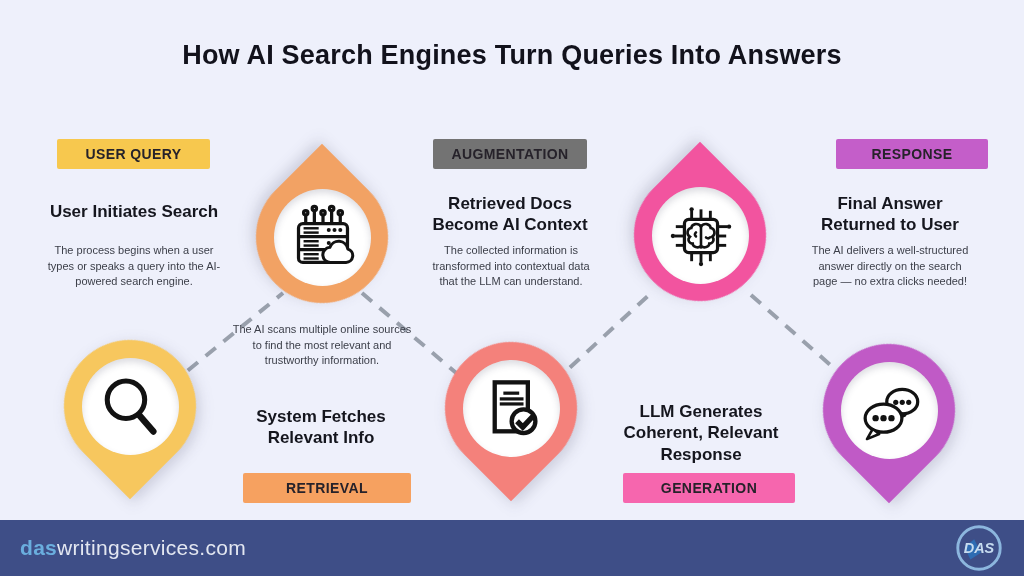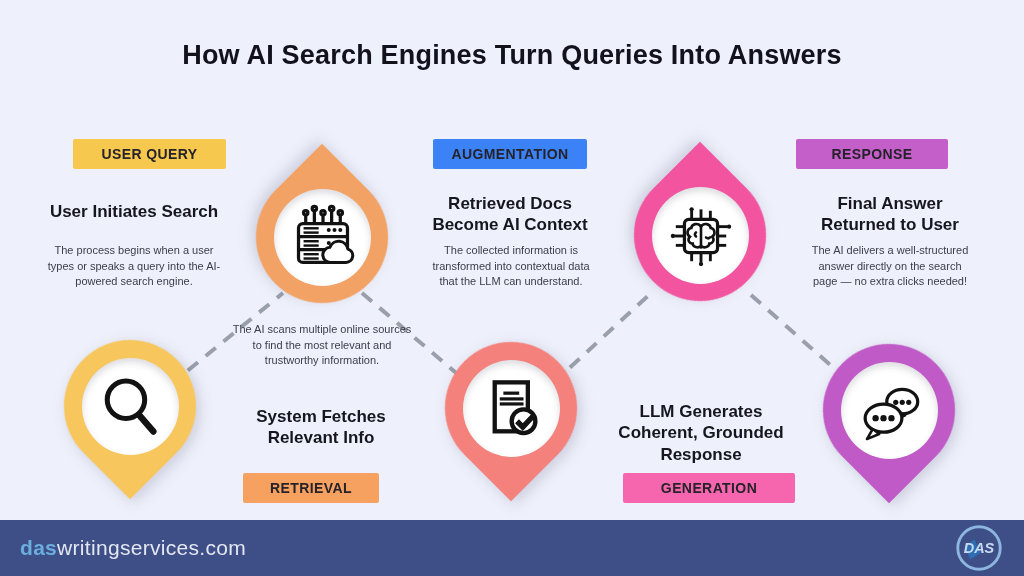--- a/index.html
+++ b/index.html
@@ -37,21 +37,21 @@
 
   <svg class="connectors" width="1024" height="576">
     <g stroke="#99a0ac" stroke-width="4" stroke-dasharray="13 10" fill="none">
       <line x1="170" y1="385" x2="283" y2="293"></line>
       <line x1="362" y1="293" x2="468" y2="383"></line>
       <line x1="553" y1="383" x2="649" y2="295"></line>
       <line x1="751" y1="295" x2="853" y2="385"></line>
     </g>
   </svg>
 
-  <div class="badge" style="left: 57px; top: 139px; width: 153px; background: rgb(247, 200, 78); margin-left: 16px;">USER QUERY</div>
+  <div class="badge" style="left: 57px; top: 139px; width: 153px; background: rgb(247, 200, 78);">USER QUERY</div>
   <div class="heading" style="left:48px;top:201px;width:172px;">User Initiates Search</div>
   <div class="body-text" style="left:45px;top:243px;width:178px;">The process begins when a user types or speaks a query into the AI-powered search engine.</div>
   <div class="pin down" style="left: 64px; top: 340px; background: rgb(247, 199, 94);"></div>
   <div class="pin-circle" style="left:82px;top:358px;">
     <svg viewBox="0 0 100 100">
       <circle cx="43" cy="40" r="26" fill="none" stroke="#121212" stroke-width="7"></circle>
       <line x1="62" y1="62" x2="81" y2="84" stroke="#121212" stroke-width="9" stroke-linecap="round"></line>
     </svg>
   </div>
 
@@ -88,23 +88,23 @@
         <circle cx="58" cy="57" r="2.8"></circle>
         <circle cx="58" cy="75" r="2.8"></circle>
           <circle cx="66" cy="75" r="2.8"></circle>
           <circle cx="74" cy="75" r="2.8"></circle>
       </g>
       <path d="M61 84 h21 a9.5 9.5 0 0 0 2.5-18.6 a13 13 0 0 0-25-2.4 a10.5 10.5 0 0 0 1.5 21 z" fill="#ffffff" stroke="#121212" stroke-width="4.2" stroke-linejoin="round"></path>
     </svg>
   </div>
   <div class="body-text" style="left:230px;top:322px;width:184px;">The AI scans multiple online sources to find the most relevant and trustworthy information.</div>
   <div class="heading" style="left:238px;top:406px;width:166px;">System Fetches Relevant Info</div>
-  <div class="badge" style="left: 243px; top: 473px; width: 136px; background: rgb(246, 161, 96);">RETRIEVAL</div>
+  <div class="badge" style="left: 243px; top: 473px; width: 168px; background: rgb(246, 161, 96);">RETRIEVAL</div>
 
-  <div class="badge" style="left: 433px; top: 139px; width: 154px; background: #3b82f6;">AUGMENTATION</div>
+  <div class="badge" style="left: 433px; top: 139px; width: 154px; background: #737373;">AUGMENTATION</div>
   <div class="heading" style="left:424px;top:193px;width:172px;">Retrieved Docs Become AI Context</div>
   <div class="body-text" style="left:426px;top:243px;width:170px;">The collected information is transformed into contextual data that the LLM can understand.</div>
   <div class="pin down" style="left: 445px; top: 342px; background: rgb(244, 129, 123);"></div>
   <div class="pin-circle" style="left:463px;top:360px;">
     <svg viewBox="0 0 100 100">
       <rect x="26" y="13" width="46" height="68" fill="none" stroke="#121212" stroke-width="6"></rect>
       <g stroke="#121212" stroke-width="4.5">
         <line x1="38" y1="28" x2="60" y2="28"></line>
         <line x1="33" y1="36" x2="66" y2="36"></line>
         <line x1="33" y1="43" x2="66" y2="43"></line>
@@ -140,24 +140,24 @@
       <rect x="27" y="27" width="46" height="46" rx="6" fill="none" stroke="#121212" stroke-width="4.5"></rect>
       <g stroke="#121212" stroke-width="3.6" fill="none" stroke-linecap="round">
         <path d="M50 36 v30"></path>
         <path d="M50 37 c-4-6 -13-4 -13.5 2 c-6 1 -7 9 -2 12 c-4 4 -1 9.5 4 9.5 c0 5 7.5 7 11.5 3.5"></path>
         <path d="M50 37 c4-6 13-4 13.5 2 c6 1 7 9 2 12 c4 4 1 9.5 -4 9.5 c0 5 -7.5 7 -11.5 3.5"></path>
         <path d="M43 45 c-2 2 -2 4 0 5.5"></path>
         <path d="M57 52 c2 1.5 4 1.5 5.5 0"></path>
       </g>
     </svg>
   </div>
-  <div class="heading" style="left:614px;top:401px;width:174px;">LLM Generates Coherent, Grounded Response</div>
+  <div class="heading" style="left:614px;top:401px;width:174px;">LLM Generates Coherent, Relevant Response</div>
   <div class="badge" style="left: 623px; top: 473px; width: 172px; background: rgb(246, 102, 174);">GENERATION</div>
 
-  <div class="badge" style="left: 796px; top: 139px; width: 152px; background: rgb(196, 94, 201);">RESPONSE</div>
+  <div class="badge" style="left: 836px; top: 139px; width: 152px; background: rgb(196, 94, 201);">RESPONSE</div>
   <div class="heading" style="left:808px;top:193px;width:164px;">Final Answer Returned to User</div>
   <div class="body-text" style="left:806px;top:243px;width:168px;">The AI delivers a well-structured answer directly on the search page — no extra clicks needed!</div>
   <div class="pin down" style="left: 823px; top: 344px; background: rgb(192, 90, 198);"></div>
   <div class="pin-circle" style="left:841px;top:362px;">
     <svg viewBox="0 0 100 100">
       <ellipse cx="67" cy="37" rx="21.5" ry="17" fill="#ffffff" stroke="#121212" stroke-width="4.5"></ellipse>
       <path d="M62 51 l-4 11 l13-6 z" fill="#ffffff" stroke="#121212" stroke-width="3.5" stroke-linejoin="round"></path>
       <g fill="#121212">
         <circle cx="58" cy="38" r="3.6"></circle>
           <circle cx="67" cy="38" r="3.6"></circle>

